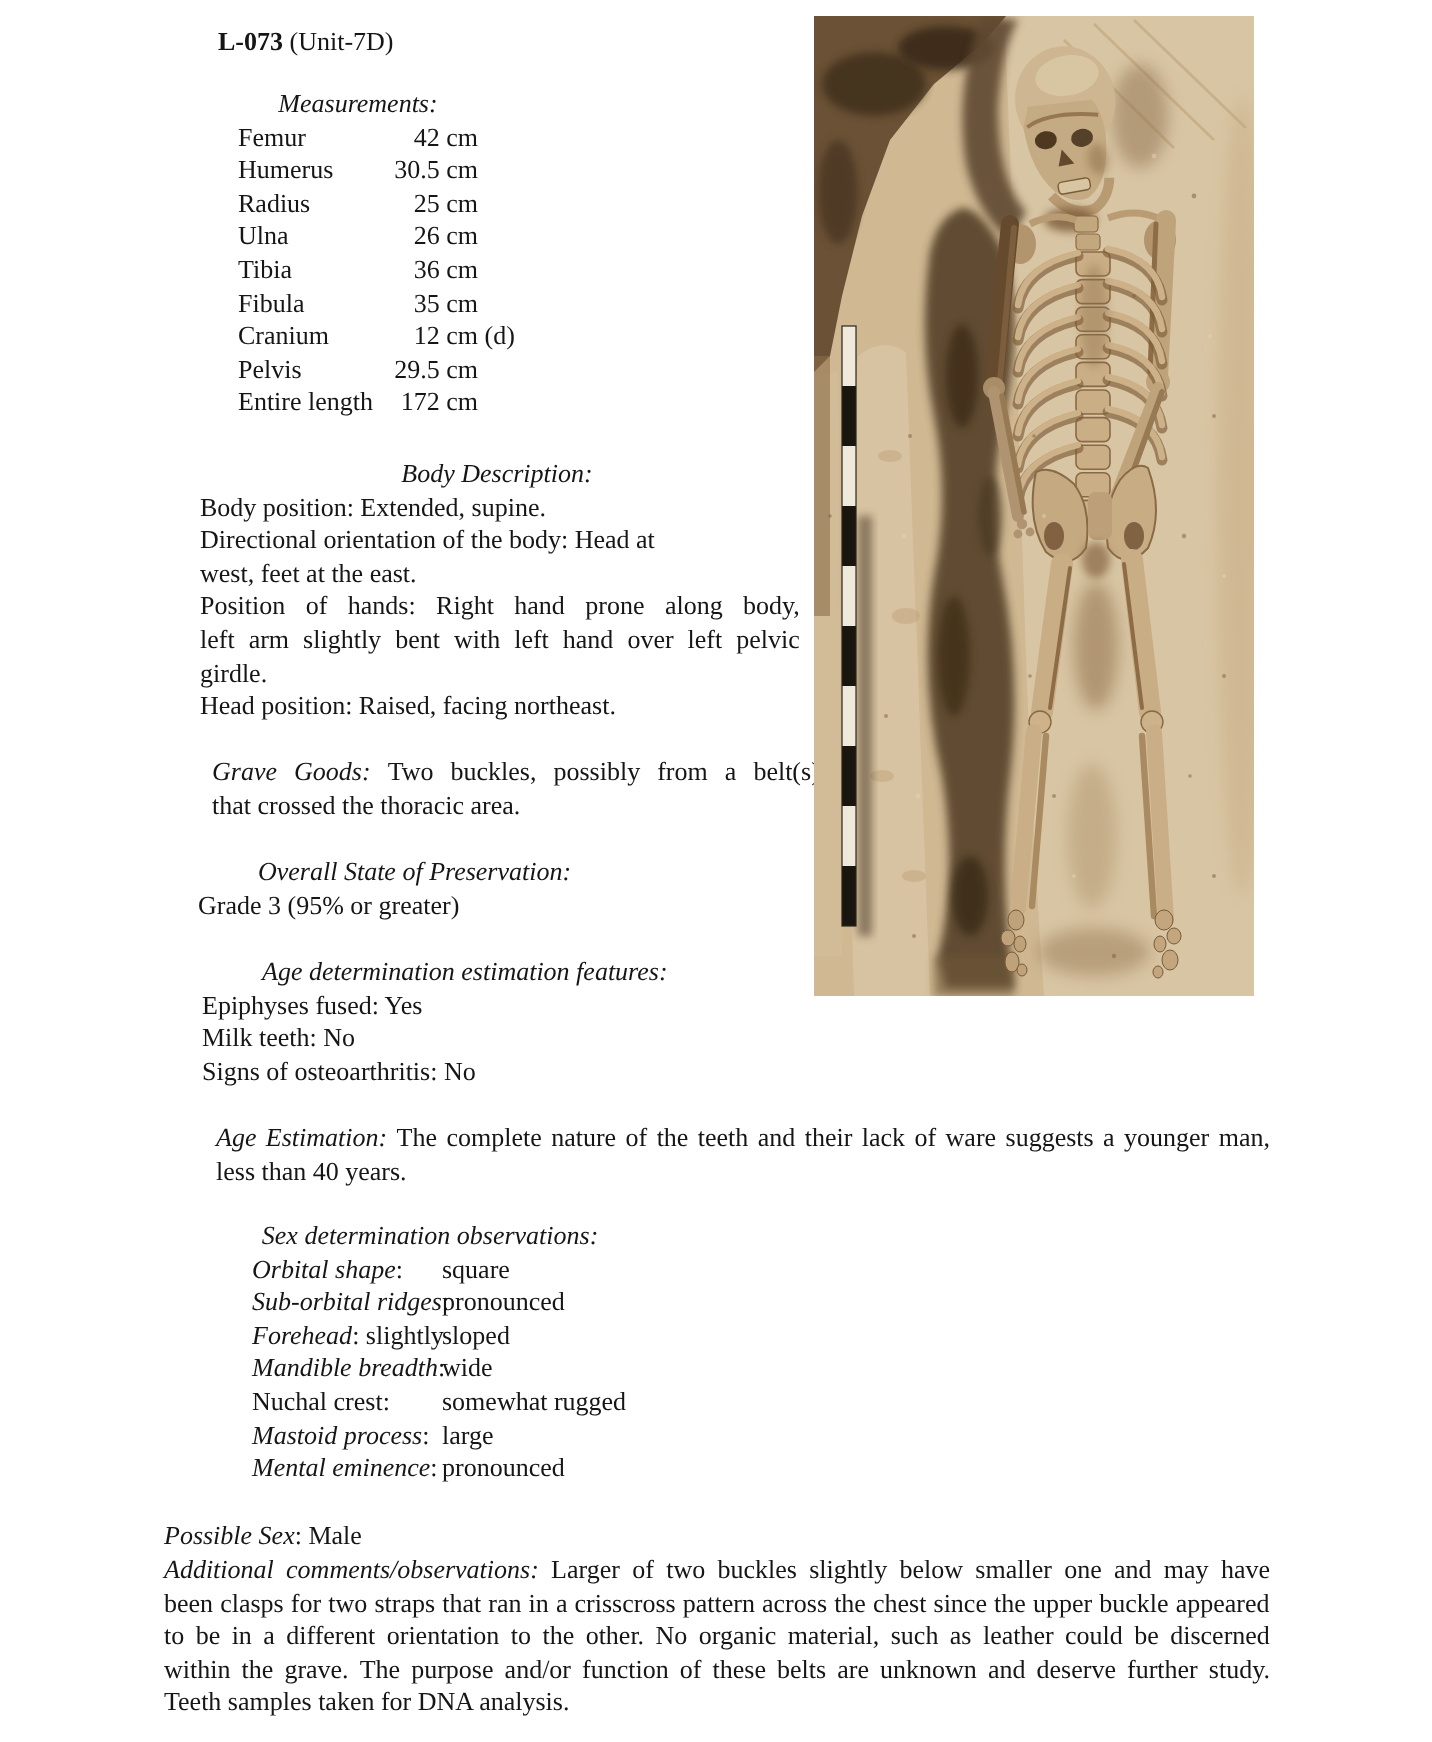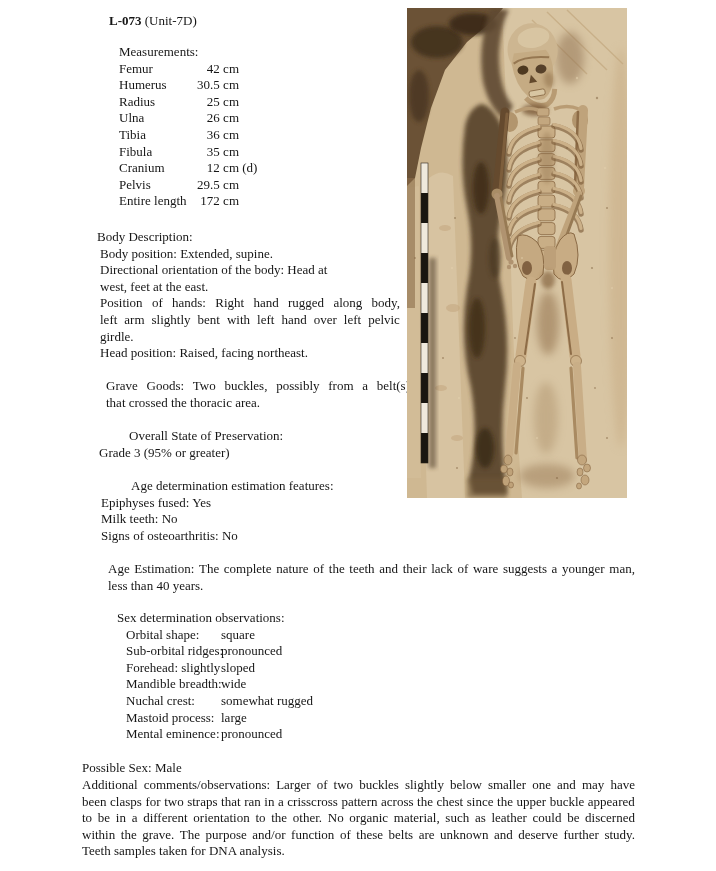--- a/index.html
+++ b/index.html
@@ -2,21 +2,21 @@
 <html><head>
 <meta charset="utf-8">
 <style>
   html,body{margin:0;padding:0;background:#fff;}
   .page{
     position:relative;width:638px;height:871px;background:#ffffff;
     font-family:"Liberation Serif","DejaVu Serif",serif;
     font-size:13px;line-height:16.6px;color:#161616;overflow:hidden;
   }
   .sec{position:absolute;}
-  .it{}
+  .it{font-style:italic;text-align:center;}
   .b{font-weight:bold;}
   .pline{white-space:nowrap;}
   .pline.j{display:flex;justify-content:space-between;white-space:normal;}
   .pline.j span{white-space:nowrap;}
   .hml{margin-left:30px;}  
   .ind3{padding-left:3px;}
   
   .mrows{margin-left:0;}
   .mrow{display:flex;width:120px;position:relative;}
   .mlab{flex:1;white-space:nowrap;}
@@ -104,21 +104,21 @@
     <div class="ind3">
         <div class="pline"><span>Body position: Extended, supine.</span></div>
         <div class="pline"><span>Directional orientation of the body: Head at</span></div>
         <div class="pline"><span>west, feet at the east.</span></div>
         <div class="pline j">
           <span>Position</span>
           <span>of</span>
           <span>hands:</span>
           <span>Right</span>
           <span>hand</span>
-          <span>rugged</span>
+          <span>prone</span>
           <span>along</span>
           <span>body,</span>
         </div>
         <div class="pline j">
           <span>left</span>
           <span>arm</span>
           <span>slightly</span>
           <span>bent</span>
           <span>with</span>
           <span>left</span>

